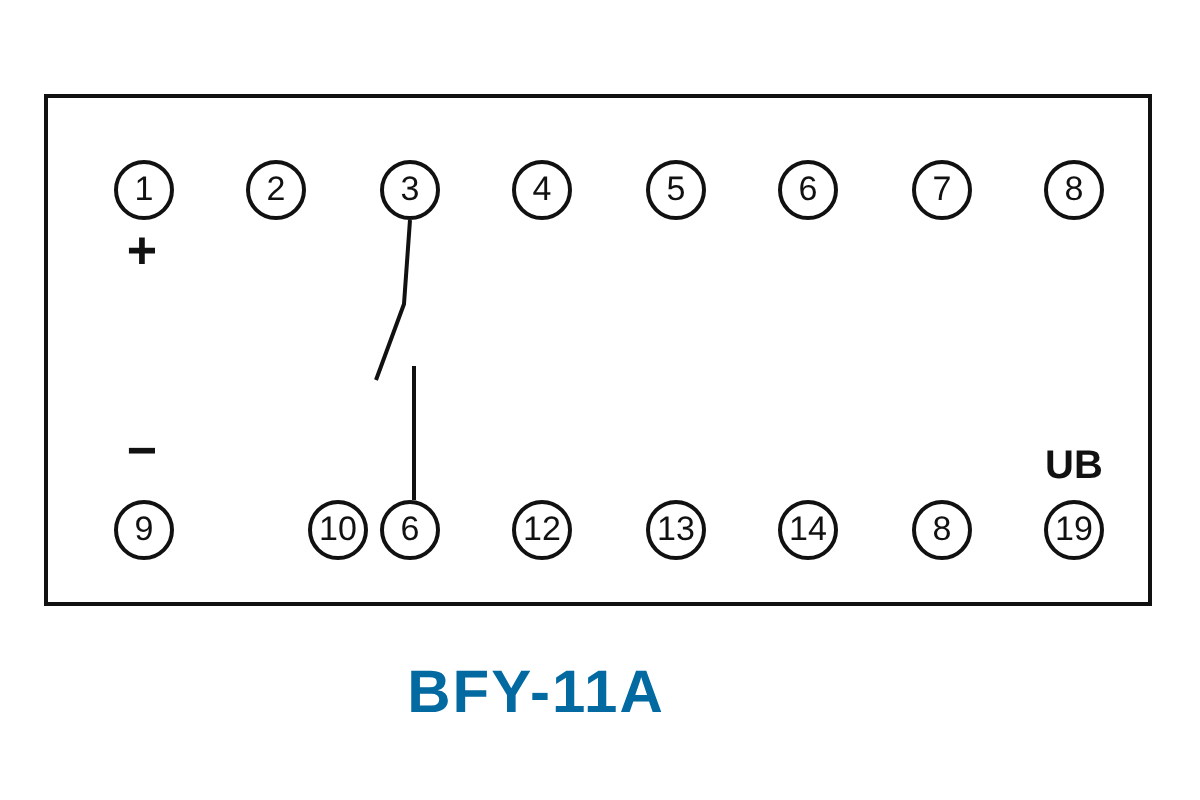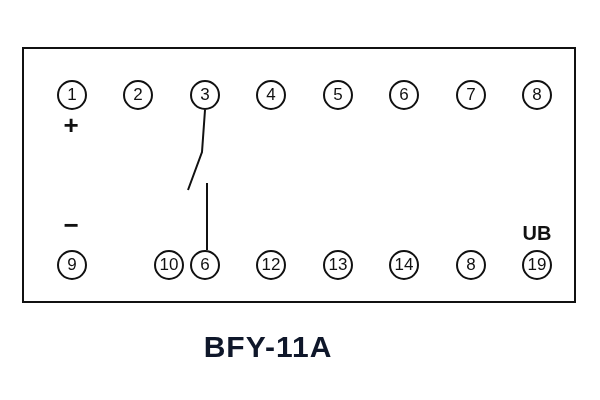--- a/index.html
+++ b/index.html
@@ -56,21 +56,21 @@
   }
   .title {
     position: absolute;
     left: 0;
     top: 330px;
     width: 536px;
     text-align: center;
     font-size: 30px;
     font-weight: 700;
     letter-spacing: 1px;
-    color: #0f172a;
+    color: #0369a1;
   }
   .switch-overlay {
     position: absolute;
     left: 0;
     top: 0;
     width: 600px;
     height: 400px;
     pointer-events: none;
   }
 </style>

